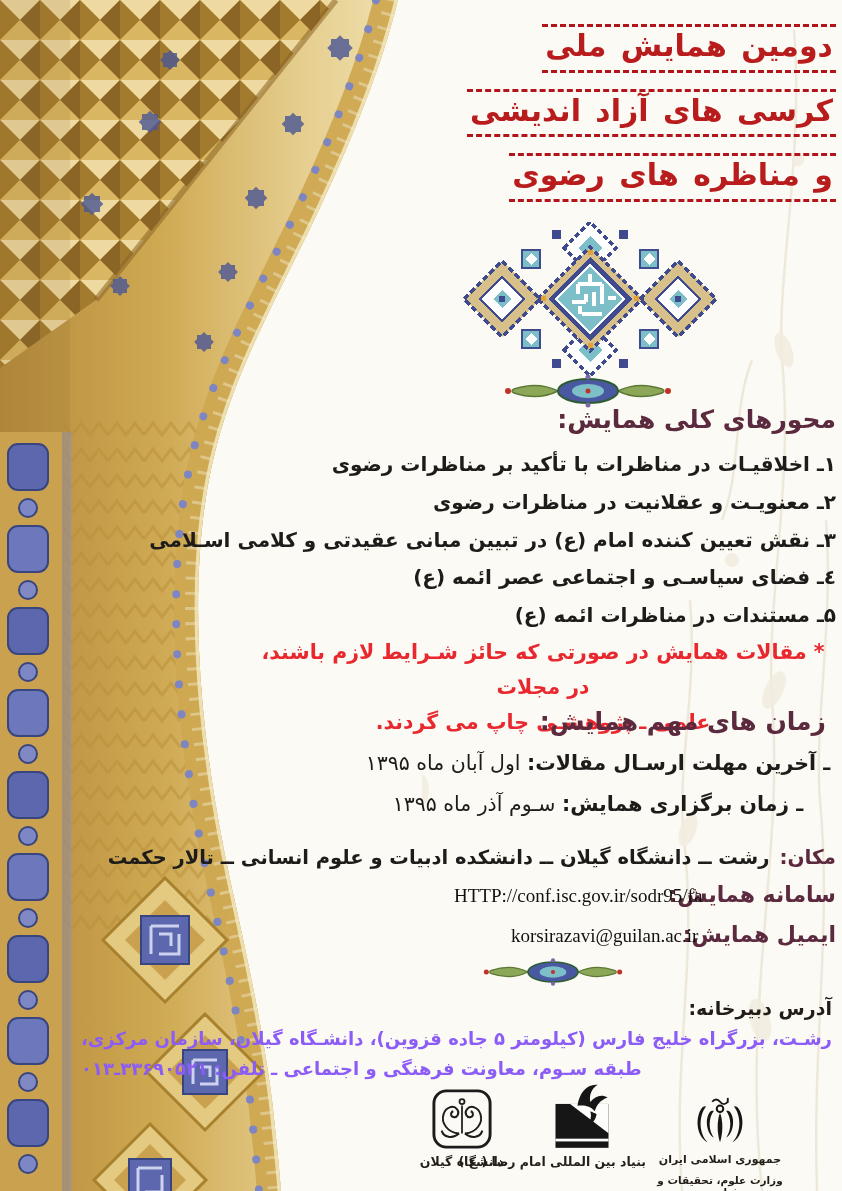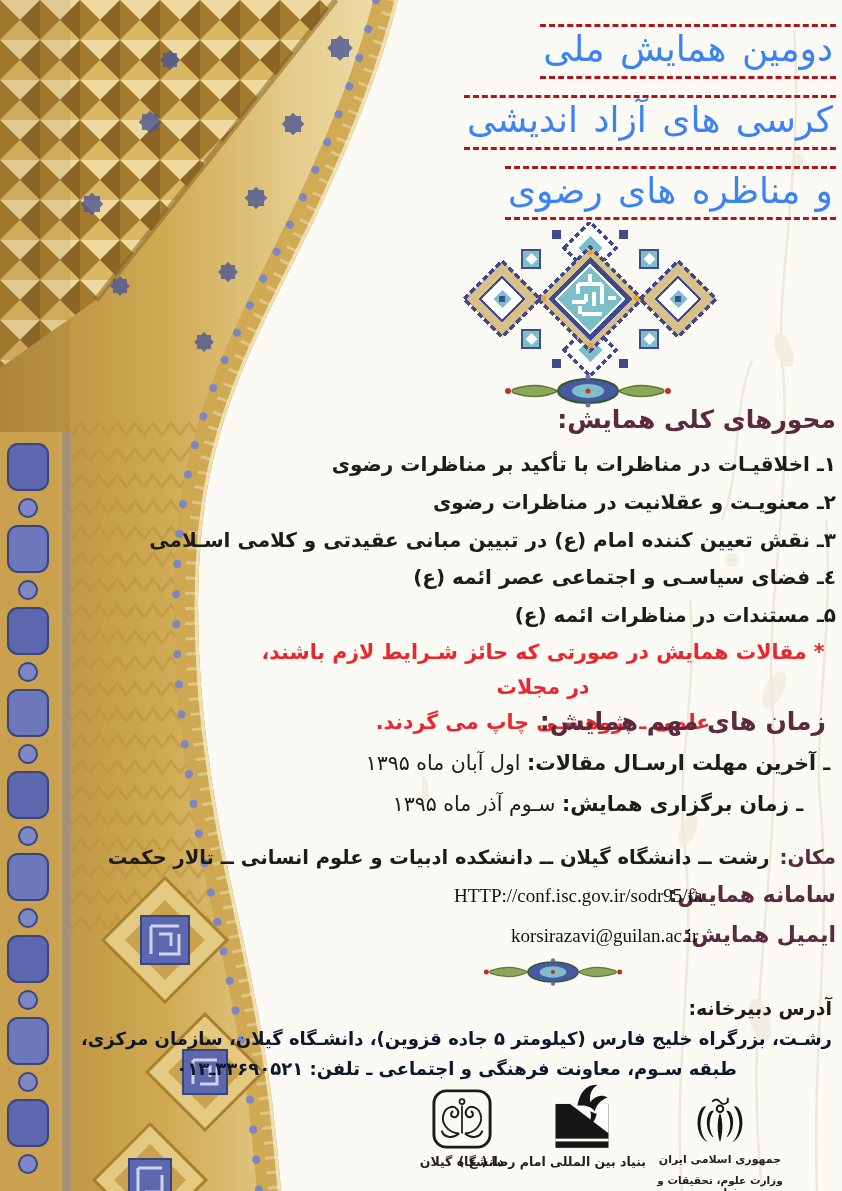--- a/index.html
+++ b/index.html
@@ -4,21 +4,21 @@
 <style>
   *{box-sizing:border-box;margin:0;padding:0}
   html,body{background:#9a9a9a}
   .poster{position:relative;width:842px;height:1191px;margin:0 auto;background:#fcfaf4;
           overflow:hidden;direction:rtl;font-family:"DejaVu Sans",sans-serif;color:#1d1c1a}
   .layer{position:absolute}
   svg{display:block}
 
   
   .title-block{top:24px;right:6px;display:flex;flex-direction:column;align-items:flex-start;gap:16px;z-index:3}
-  .title-line{display:block;color:#3b82f6;font-weight:normal;font-size:36px;line-height:1.05;
+  .title-line{display:block;color:#b91c1c;font-weight:bold;font-size:30px;line-height:1.05;
               padding:3px 3px 8px;border-top:3px dashed #b3141a;border-bottom:3px dashed #b3141a;word-spacing:4px}
 
   
   .sec-heading{color:#5b2a3e;font-weight:bold;font-size:25px;z-index:3}
   .topics-heading{top:405px;right:6px}
   .topics-list{top:446px;right:6px;font-size:20px;font-weight:bold;line-height:37.8px;text-align:right;z-index:3}
   .topic-item{display:block}
   .note{top:635px;left:250px;right:6px;text-align:center;color:#e8282e;font-weight:bold;
         font-size:20.5px;line-height:35px;z-index:3}
   .dates-heading{top:707px;right:16px}
@@ -32,21 +32,21 @@
   .website-row,.email-row{left:6px;right:6px;height:34px;z-index:3}
   .website-row{top:882px}
   .email-row{top:922px}
   .website-row .row-label,.email-row .row-label{font-size:22px;float:right}
   .latin-value{position:absolute;top:3px;direction:ltr;font-family:"Liberation Serif","DejaVu Serif",serif;
                font-weight:normal;font-size:19px;color:#111;cursor:pointer}
   .website-value{left:448px}
   .email-value{left:505px}
   .secretariat-heading{top:997px;right:10px;font-size:19px;font-weight:bold;z-index:3;color:#221c18}
   .secretariat-lines{top:1024px;right:10px;font-size:18px;font-weight:bold;line-height:30px;
-                     text-align:center;z-index:3;color:#0f172a}
+                     text-align:left;z-index:3;color:#8b5cf6}
   .secretariat-line2{}
 
   
   .logo-block{text-align:center;z-index:3}
   .logo-block svg{margin:0 auto}
   .logo-caption{font-weight:bold;font-size:12.5px;margin-top:4px;color:#241e19;white-space:nowrap}
   .guilan-block{left:404px;top:1088px;width:116px}
   .imamreza-block{left:518px;top:1078px;width:128px}
   .iran-block{left:642px;top:1094px;width:156px}
   .iran-caption-1{font-weight:bold;font-size:11px;margin-top:3px;color:#241e19}

